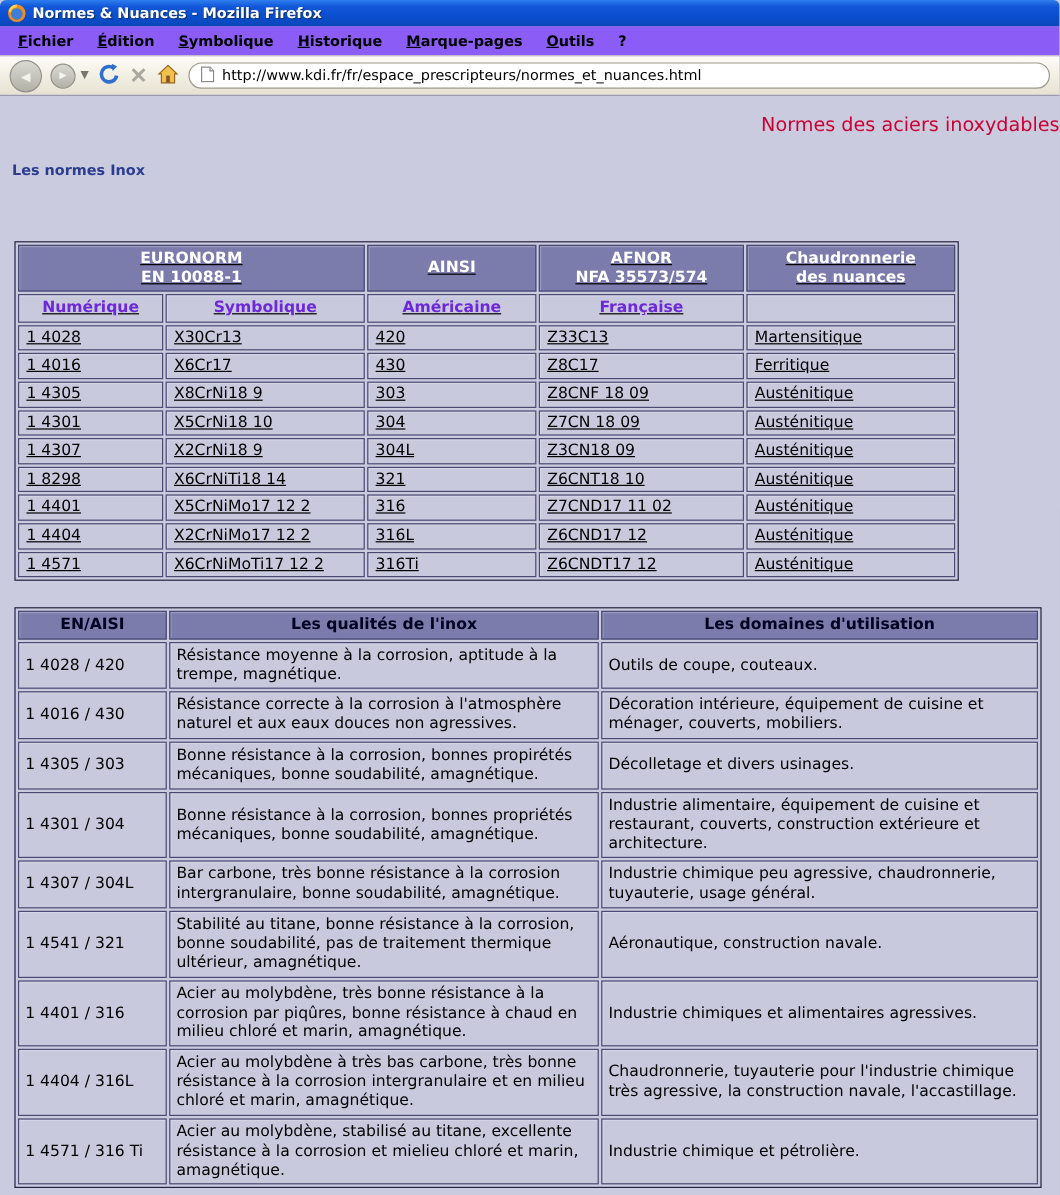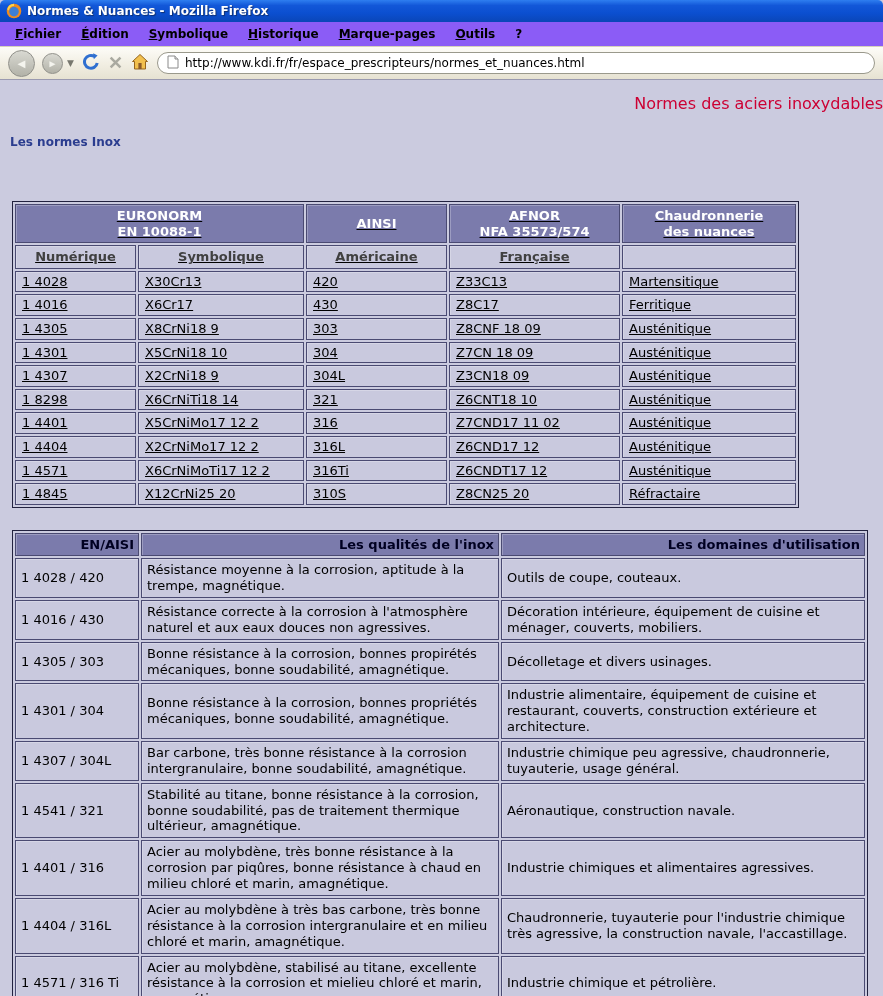--- a/index.html
+++ b/index.html
@@ -67,28 +67,28 @@
 
   table { border-collapse:separate; border-spacing:2px; background:#cbcbdf; border:1px solid #22223f; margin-left:2px; }
   th, td {
     border:1px solid #4a4a72;
     font-size:13px; line-height:1.2; color:#000;
     padding:2px 6px; background:#c9c9de;
     vertical-align:middle;
     box-shadow: inset 1px 1px 0 rgba(255,255,255,0.25);
   }
   th.group { background:#7b7bac; color:#ffffff; font-weight:bold; text-align:center; padding:3px 4px; }
-  th.sub   { background:#c9c9de; color:#404040; font-weight:bold; text-align:center; padding:3px 4px; }
+  th.sub   { background:#c9c9de; color:#6d28d9; font-weight:bold; text-align:center; padding:3px 4px; }
   td.center { }
 
   .t1 { margin-top:52px;text-decoration:underline; }
   .t1 .c1{width:121px} .t1 .c2{width:166px} .t1 .c3{width:141px} .t1 .c4{width:171px} .t1 .c5{width:174px}
 
   .t2 { margin-top:22px; }
-  .t2 th { background:#7b7bac; color:#000021; font-weight:bold; text-align:right; padding:3px 4px; }
+  .t2 th { background:#7b7bac; color:#000021; font-weight:bold; text-align:center; padding:3px 4px; }
   .t2 .c1{width:124px} .t2 .c2{width:358px} .t2 .c3{width:364px}
   .t2 td { padding:3px 5px; line-height:1.22; }
 </style>
 </head>
 <body>
 
 <div class="window">
 
   <div class="titlebar">
     <span class="ff-icon">
@@ -243,27 +243,20 @@
         <td>Z6CND17 12</td>
         <td>Austénitique</td>
       </tr>
       <tr>
         <td class="center">1 4571</td>
         <td>X6CrNiMoTi17 12 2</td>
         <td>316Ti</td>
         <td>Z6CNDT17 12</td>
         <td>Austénitique</td>
       </tr>
-      <tr>
-        <td class="center">1 4845</td>
-        <td>X12CrNi25 20</td>
-        <td>310S</td>
-        <td>Z8CN25 20</td>
-        <td>Réfractaire</td>
-      </tr>
     </tbody>
       </table>
 
 
     <table class="t2">
       <colgroup>
           <col class="c1">
           <col class="c2">
           <col class="c3">
         </colgroup>

